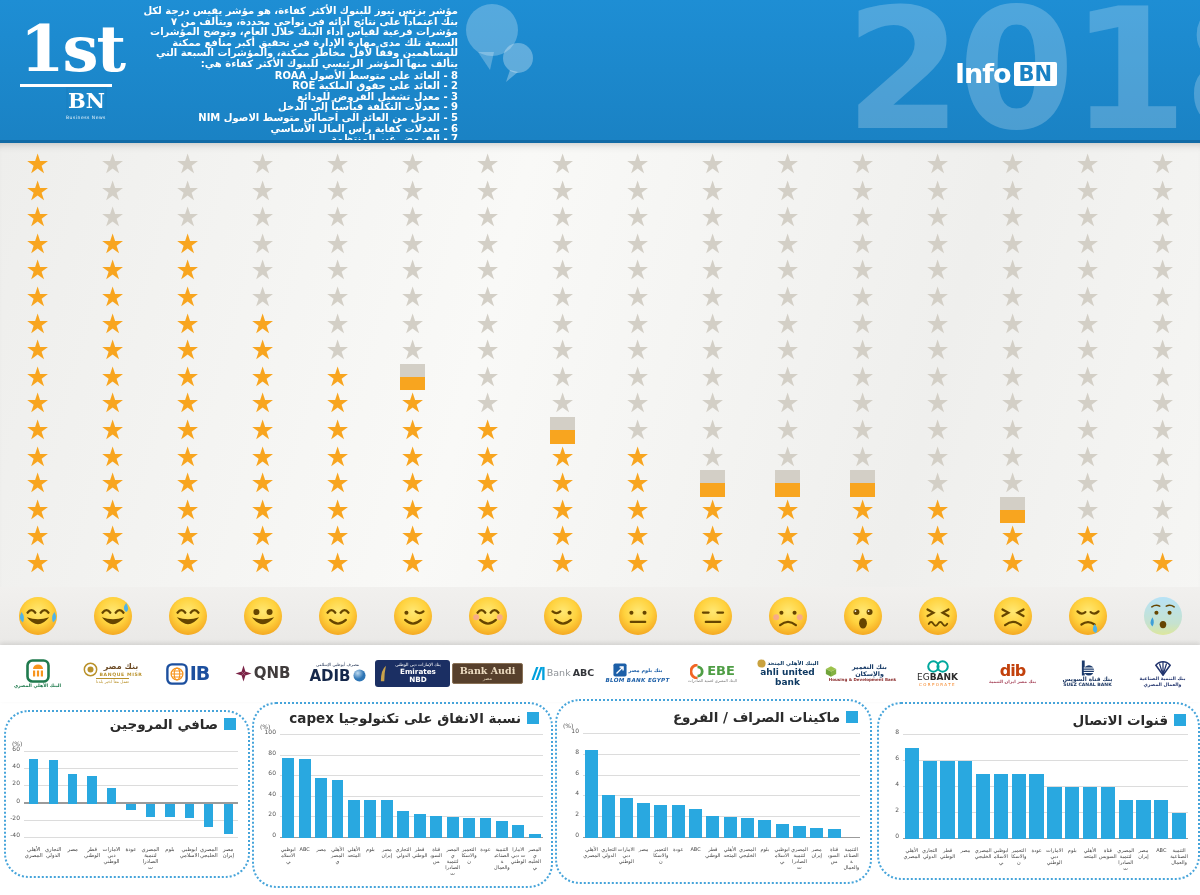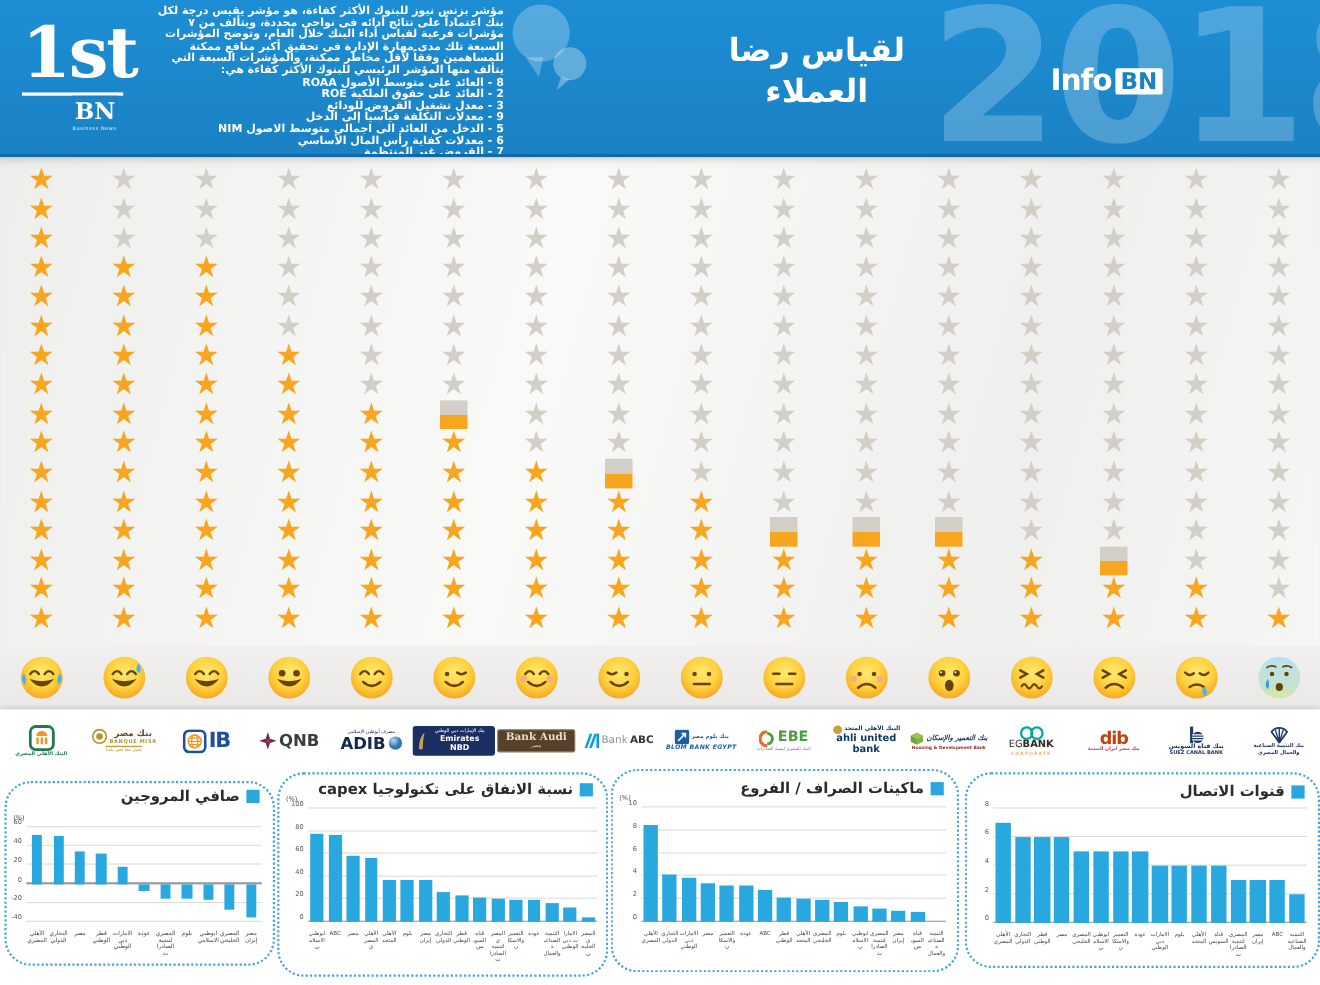--- a/index.html
+++ b/index.html
@@ -89,21 +89,20 @@
     </div>
     <div class="quote">
       <svg width="78" height="82" viewBox="0 0 78 82">
         <circle cx="32" cy="28" r="26" fill="rgba(255,255,255,0.25)"></circle>
         <path d="M18 50 L30 68 L34 50 Z" fill="rgba(255,255,255,0.25)"></path>
         <circle cx="58" cy="56" r="15" fill="rgba(255,255,255,0.30)"></circle>
         <path d="M50 68 L46 80 L58 70 Z" fill="rgba(255,255,255,0.30)"></path>
       </svg>
     </div>
     <div class="title" dir="rtl">
-      <div>لقياس رضا العملاء</div>
     </div>
     <div class="infobn">
       <span class="info">Info</span>
       <span class="bnbox">BN</span>
     </div>
   </div>
 
   <div class="stars-zone">
     <div class="cols" id="cols">
         <div class="col" title="البنك الأهلي المصري">
@@ -854,21 +853,21 @@
         </div>
         <div style="font-size:9px;font-weight:bold;color:#0f3a63;">ahli united bank</div>
       </div>
       <div class="lg">
         <div class="row">
           <svg width="13" height="13" viewBox="0 0 14 14">
             <path d="M7 1 L13 4 L7 7 L1 4 Z" fill="#9cc24b"></path>
             <path d="M1 4 L7 7 L7 13 L1 10 Z" fill="#6fa33a"></path>
             <path d="M13 4 L7 7 L7 13 L13 10 Z" fill="#83b242"></path>
           </svg>
-          <span class="ar" style="font-size:6.4px;font-weight:bold;color:#173a66;font-style:italic;">بنك التعمير والإسكان</span>
+          <span class="ar" style="font-size:6.4px;font-weight:bold;color:#173a66;">بنك التعمير والإسكان</span>
         </div>
         <div style="font-size:4px;color:#8a2b2b;font-weight:bold;">Housing &amp; Development Bank</div>
       </div>
       <div class="lg">
         <svg width="24" height="13" viewBox="0 0 26 14">
           <circle cx="8" cy="7" r="5.6" fill="none" stroke="#00a79d" stroke-width="2.2"></circle>
           <circle cx="18" cy="7" r="5.6" fill="none" stroke="#00a79d" stroke-width="2.2"></circle>
         </svg>
         <div style="font-size:9px;color:#2b2b2b;"><span>EG</span><b>BANK</b></div>
         <div style="font-size:4px;letter-spacing:1.4px;color:#f58220;">CORPORATE</div>

